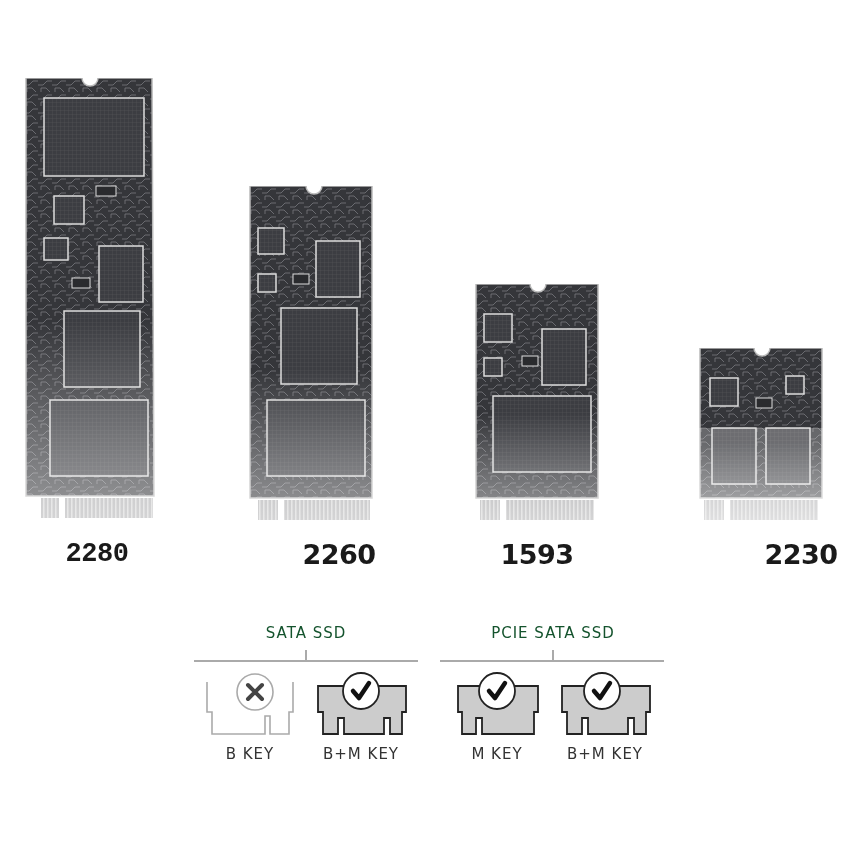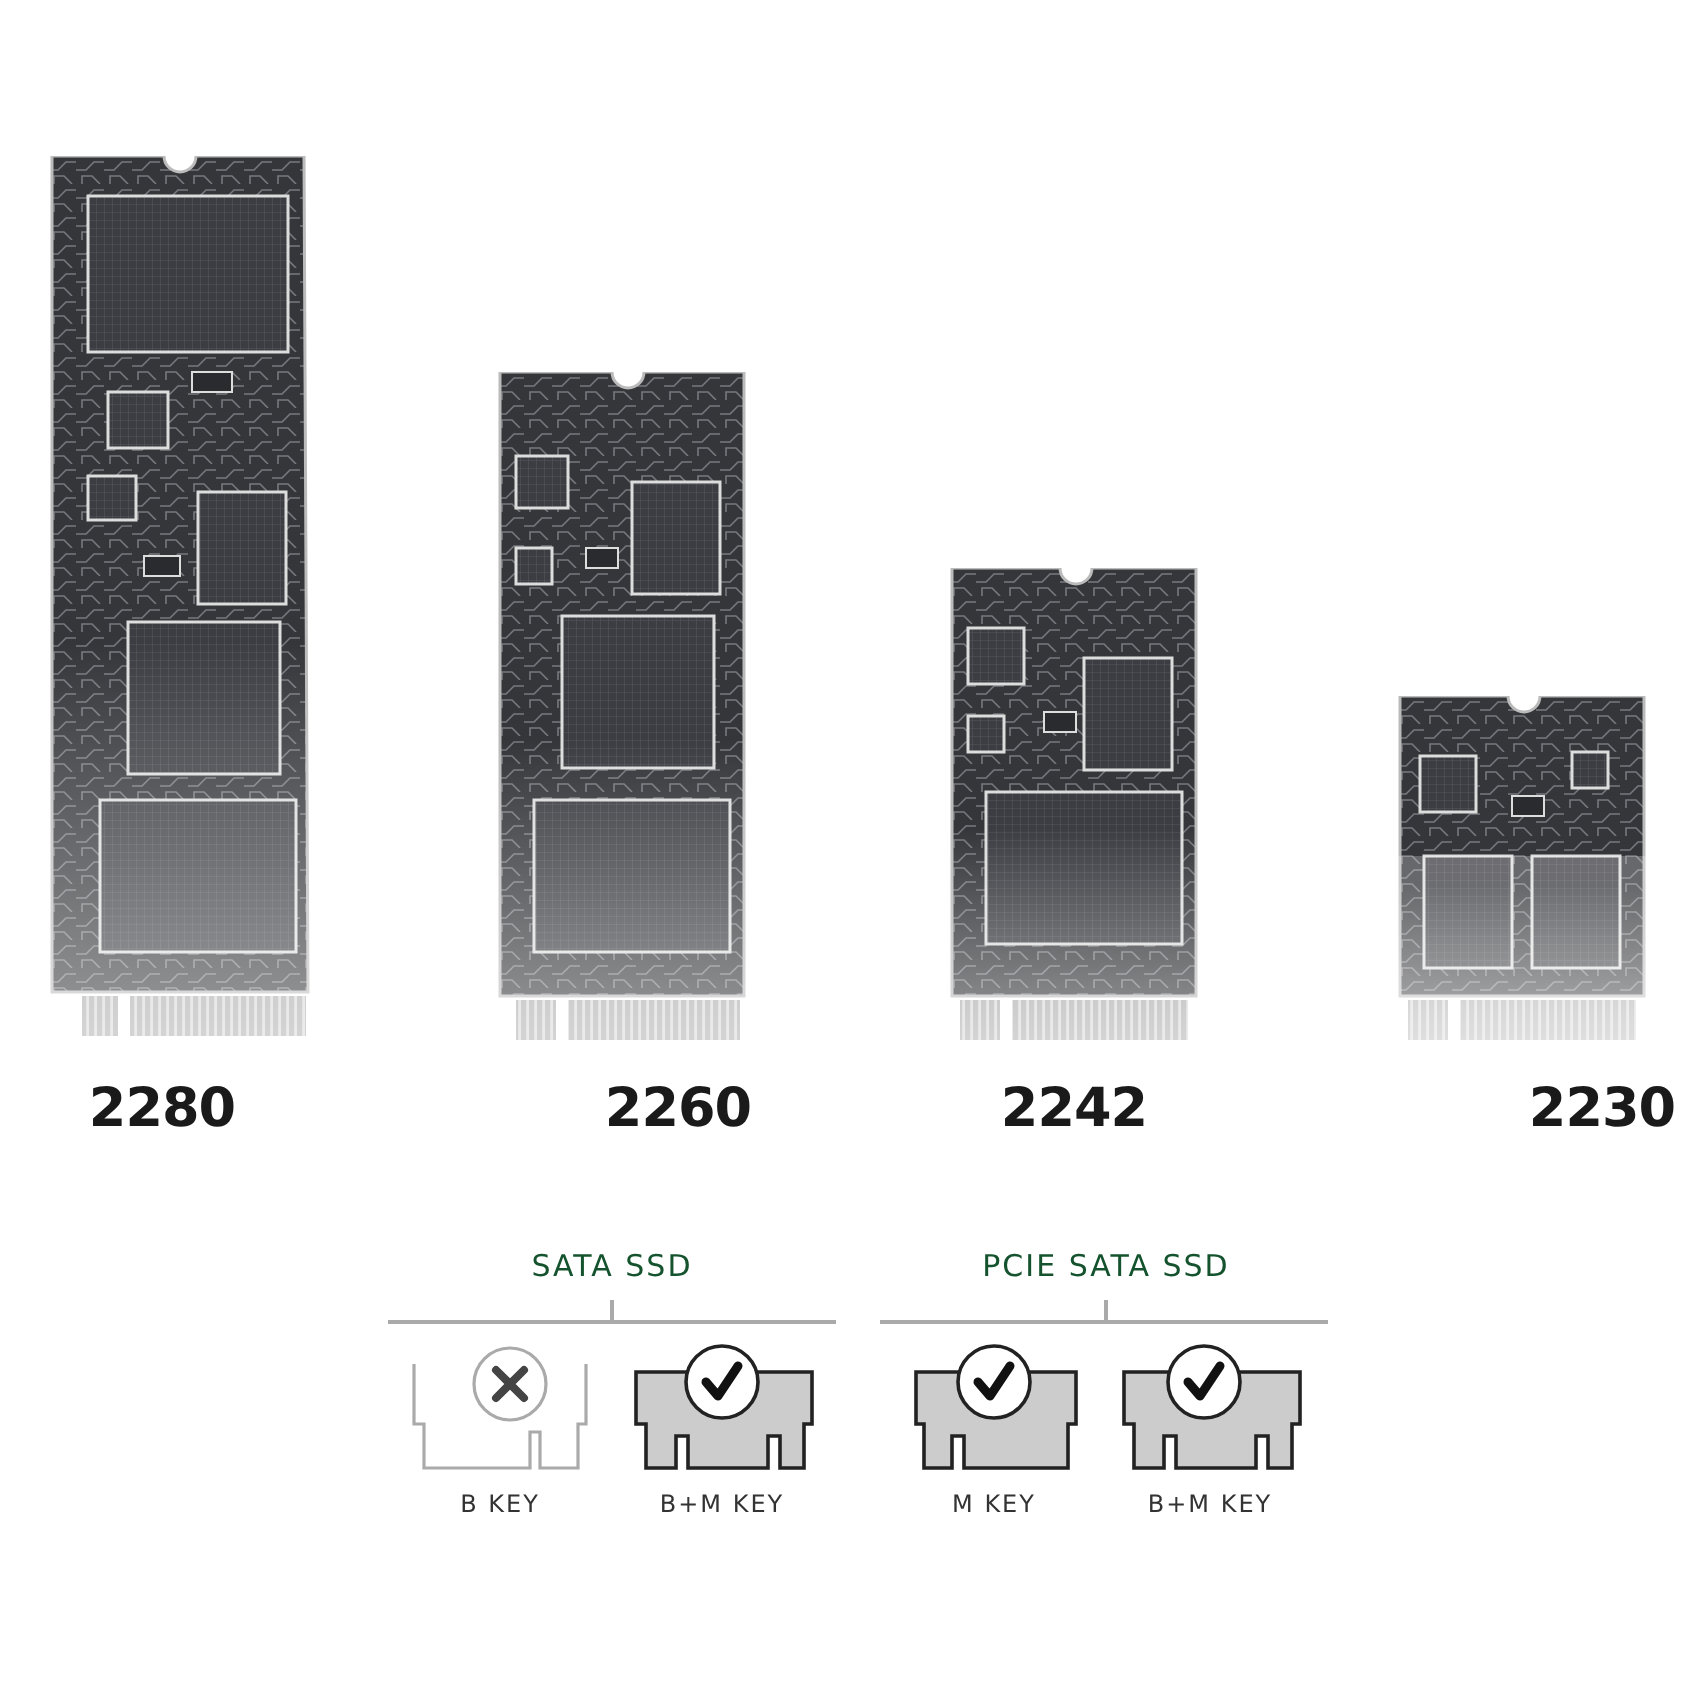--- a/index.html
+++ b/index.html
@@ -4,21 +4,21 @@
 <style>
   html,body{margin:0;padding:0;background:#ffffff;}
   body{width:850px;height:850px;position:relative;overflow:hidden;font-family:"Liberation Sans",sans-serif;}
   .module{position:absolute;}
   .module svg{display:block;}
   .size-label{position:absolute;font-family:"DejaVu Sans",sans-serif;font-weight:bold;font-size:27px;color:#1a1a1a;letter-spacing:-0.5px;transform:translateX(-50%);white-space:nowrap;}
   .group-title{position:absolute;font-family:"DejaVu Sans",sans-serif;font-size:15px;color:#14532d;letter-spacing:1px;transform:translateX(-50%);white-space:nowrap;}
   .bracket{position:absolute;height:2px;background:#aaa;}
   .bracket-tick{position:absolute;width:2px;height:10px;background:#aaa;}
   .key{position:absolute;}
-  .key-label{position:absolute;font-family:"DejaVu Sans",sans-serif;font-size:12px;color:#333;letter-spacing:1px;transform:translateX(-50%);white-space:nowrap;}
+  .key-label{position:absolute;font-family:"DejaVu Sans",sans-serif;font-size:15px;color:#333;letter-spacing:1px;transform:translateX(-50%);white-space:nowrap;}
 </style>
 </head>
 <body>
 
 <svg width="0" height="0" style="position:absolute">
   <defs>
     <pattern id="grid" width="4" height="4" patternUnits="userSpaceOnUse">
       <rect width="4" height="4" fill="#3c3d42"></rect>
       <path d="M4 0 L0 0 0 4" fill="none" stroke="#55565b" stroke-width="0.6"></path>
     </pattern>
@@ -92,23 +92,23 @@
     <rect x="58" y="50" width="16" height="10" fill="#2a2b2e" stroke="#ddd"></rect>
     <rect x="14" y="80" width="44" height="56" fill="url(#grid)" stroke="#ddd" stroke-width="1.5"></rect>
     <rect x="68" y="80" width="44" height="56" fill="url(#grid)" stroke="#ddd" stroke-width="1.5"></rect>
     <rect x="6" y="152" width="20" height="20" fill="url(#pins)"></rect>
     <rect x="32" y="152" width="88" height="20" fill="url(#pins)"></rect>
     <rect x="0" y="0" width="126" height="172" fill="url(#fade)"></rect>
     <rect x="0" y="80" width="126" height="92" fill="#ffffff" opacity="0.25"></rect>
   </svg>
 </div>
 
-<div class="size-label" style="left:81px;top:539px;">2280</div>
+<div class="size-label" style="left:97px;top:539px;font-family:Liberation Mono, monospace;">2280</div>
 <div class="size-label" style="left:316px;top:539px;margin-left:23px;">2260</div>
-<div class="size-label" style="left:537px;top:539px;">2242</div>
+<div class="size-label" style="left:537px;top:539px;">1593</div>
 <div class="size-label" style="left:801px;top:539px;">2230</div>
 
 <div class="group-title" style="left:306px;top:624px;">SATA SSD</div>
 <div class="bracket" style="left:194px;top:660px;width:224px;"></div>
 <div class="bracket-tick" style="left:305px;top:650px;"></div>
 
 <div class="group-title" style="left:553px;top:624px;">PCIE SATA SSD</div>
 <div class="bracket" style="left:440px;top:660px;width:224px;"></div>
 <div class="bracket-tick" style="left:552px;top:650px;"></div>
 

